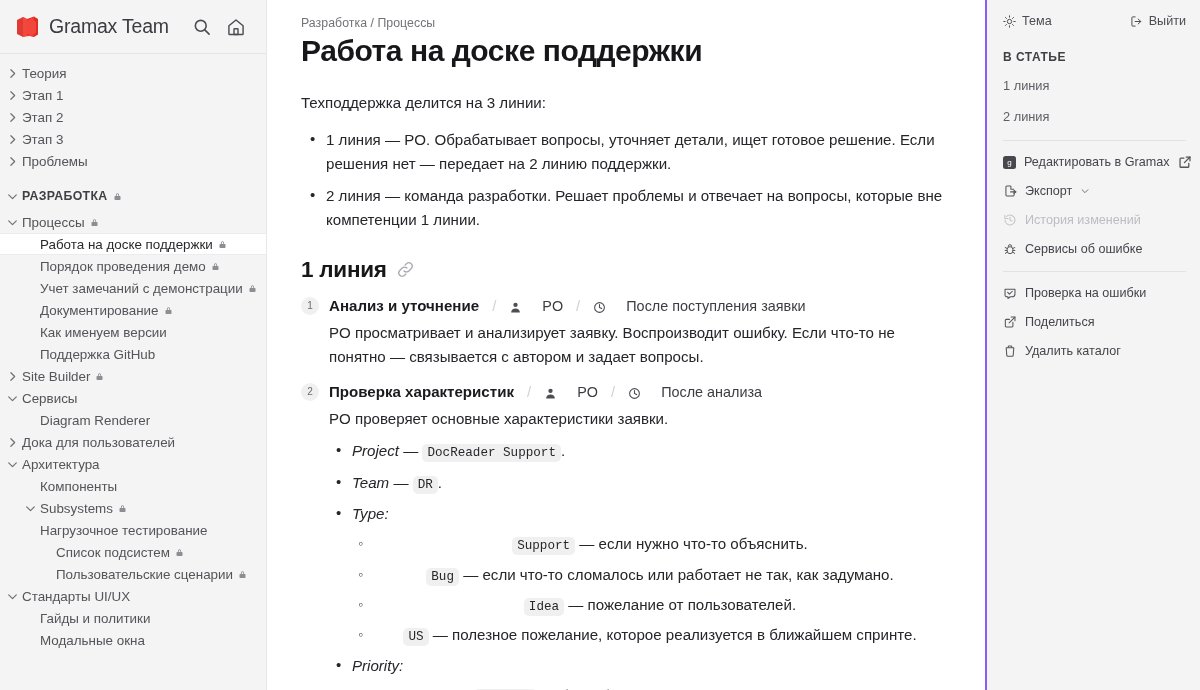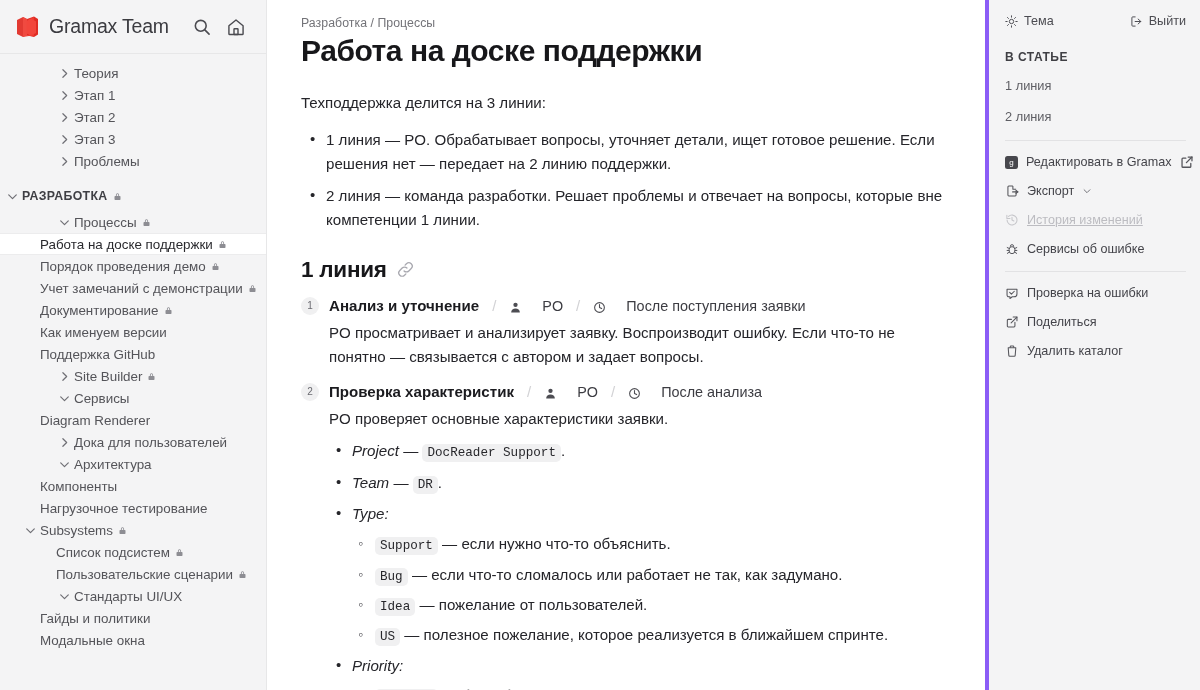--- a/index.html
+++ b/index.html
@@ -50,21 +50,21 @@
   .grp-gap { height: 13px; }
 
   .chev { width: 13px; min-width: 13px; height: 13px; color: #6f6f75; display: inline-block; margin-right: 3px; }
   .chev.blank { visibility: hidden; }
 
   .tree-row.section {
     font-size: 12.3px; font-weight: 700; color: #3f3f44;
     letter-spacing: 0.35px; text-transform: uppercase;
     margin-bottom: 4px;
   }
-  .tree-row.lvl1 { padding-left: 14px; margin-left: 44px; }
+  .tree-row.lvl1 { padding-left: 6px; }
   .tree-row.lvl2 { padding-left: 24px; }
   .tree-row.lvl3 { padding-left: 40px; }
 
   .tree-row.active {
     background: #ffffff;
     color: #2a2a2e;
     border-top: 1px solid #ececed;
     border-bottom: 1px solid #ececed;
   }
   .lock { width: 9px; height: 11px; margin-left: 5px; flex: 0 0 auto; color: #8d8d93; }
@@ -90,21 +90,21 @@
   }
   ul.blist { margin: 0 0 12px 0; padding-left: 22px; list-style: none; }
   ul.blist > li {
     position: relative; font-size: 15.1px; color: #25252a;
     line-height: 1.62; margin-bottom: 7px; padding-left: 3px;
   }
   ul.blist > li::before {
     content: "\2022"; position: absolute; left: -13px; top: -1px;
     color: #25252a; font-size: 15px;
   }
-  ul.blist.sub { margin: 6px 0 6px 0; padding-left: 34px; }
+  ul.blist.sub { margin: 6px 0 6px 0; padding-left: 34px; text-align: center; }
   ul.blist.sub > li { margin-bottom: 6px; line-height: 1.6; }
   ul.blist.sub > li::before {
     content: "\25E6"; font-size: 14px; left: -14px; top: 0; color: #4a4a50;
   }
 
   h2.sec-h {
     font-size: 22.5px; font-weight: 700; color: #17171a;
     margin: 24px 0 14px 0; letter-spacing: -0.25px;
     display: flex; align-items: center; gap: 9px;
   }
@@ -134,39 +134,39 @@
   code.cd {
     font-family: "Liberation Mono", "DejaVu Sans Mono", monospace;
     background: #f0f0f1; color: #27272b;
     font-size: 12.6px; padding: 2px 5px; border-radius: 5px;
     white-space: nowrap;
   }
 
   
   .right {
     width: 215px; min-width: 215px; height: 690px;
-    background: #f4f4f5; border-left: 4px solid #8b5cf6;
+    background: #f4f4f5; border-left: 2px solid #8b5cf6;
     padding: 14px 14px 0 16px; overflow: hidden;
   }
   .r-top { display: flex; align-items: center; justify-content: space-between; margin-bottom: 22px; }
   .r-btn { display: inline-flex; align-items: center; gap: 6px; font-size: 12.6px; color: #4b4b51; cursor: pointer; }
   .r-btn svg { width: 13px; height: 13px; flex: 0 0 auto; }
   .r-h {
     font-size: 12px; font-weight: 700; color: #3f3f44;
     letter-spacing: 0.5px; text-transform: uppercase; margin-bottom: 14px;
   }
   .toc-item { font-size: 12.8px; color: #5d5d63; margin-bottom: 16px; cursor: pointer; }
   .r-div { height: 1px; background: #e2e2e4; margin: 8px 0 14px 0; }
   .r-act {
     display: flex; align-items: center; gap: 8px;
     font-size: 12.6px; color: #44444a; margin-bottom: 15px; cursor: pointer;
     white-space: nowrap;
   }
   .r-act svg { width: 14px; height: 14px; flex: 0 0 auto; color: #55555b; }
-  .r-act.dis { color: #bcbcc1; cursor: default; text-decoration: underline; }
+  .r-act.dis { color: #bcbcc1; cursor: default; }
   .r-act.dis svg { color: #c6c6ca; }
   .ext { width: 10px; height: 10px; color: #8a8a90; margin-left: 1px; }
   .badge-sq {
     width: 13px; height: 13px; background: #47474d; border-radius: 2.5px;
     color: #fff; font-size: 8px; display: inline-flex;
     align-items: center; justify-content: center; flex: 0 0 auto;
     font-family: "Liberation Sans", sans-serif;
   }
 </style>
 </head>
@@ -317,32 +317,32 @@
           <svg class="chev" viewBox="0 0 24 24" fill="none" stroke="currentColor" stroke-width="2.2">
             <polyline points="5,9 12,16 19,9" stroke-linecap="round" stroke-linejoin="round"></polyline>
           </svg>
           <span>Архитектура</span>
         </div>
         <div class="tree-row lvl2">
           <span class="chev blank"></span>
           <span>Компоненты</span>
         </div>
         <div class="tree-row lvl2">
+          <svg class="chev" viewBox="0 0 24 24" fill="none" stroke="currentColor" stroke-width="2.2">
+            <polyline points="5,9 12,16 19,9" stroke-linecap="round" stroke-linejoin="round"></polyline>
+          </svg>
+          <span>Subsystems</span>
+          <svg class="lock" viewBox="0 0 24 24" fill="currentColor">
+            <rect x="4" y="10.5" width="16" height="11" rx="2"></rect>
+            <path d="M7.8 10.5V7.6a4.2 4.2 0 0 1 8.4 0v2.9h-2.2V7.6a2 2 0 0 0-4 0v2.9z"></path>
+          </svg>
+        </div>
+        <div class="tree-row lvl2">
           <span class="chev blank"></span>
           <span>Нагрузочное тестирование</span>
-        </div>
-        <div class="tree-row lvl2">
-          <svg class="chev" viewBox="0 0 24 24" fill="none" stroke="currentColor" stroke-width="2.2">
-            <polyline points="5,9 12,16 19,9" stroke-linecap="round" stroke-linejoin="round"></polyline>
-          </svg>
-          <span>Subsystems</span>
-          <svg class="lock" viewBox="0 0 24 24" fill="currentColor">
-            <rect x="4" y="10.5" width="16" height="11" rx="2"></rect>
-            <path d="M7.8 10.5V7.6a4.2 4.2 0 0 1 8.4 0v2.9h-2.2V7.6a2 2 0 0 0-4 0v2.9z"></path>
-          </svg>
         </div>
         <div class="tree-row lvl3">
           <span class="chev blank"></span>
           <span>Список подсистем</span>
           <svg class="lock" viewBox="0 0 24 24" fill="currentColor">
             <rect x="4" y="10.5" width="16" height="11" rx="2"></rect>
             <path d="M7.8 10.5V7.6a4.2 4.2 0 0 1 8.4 0v2.9h-2.2V7.6a2 2 0 0 0-4 0v2.9z"></path>
           </svg>
         </div>
         <div class="tree-row lvl3">

